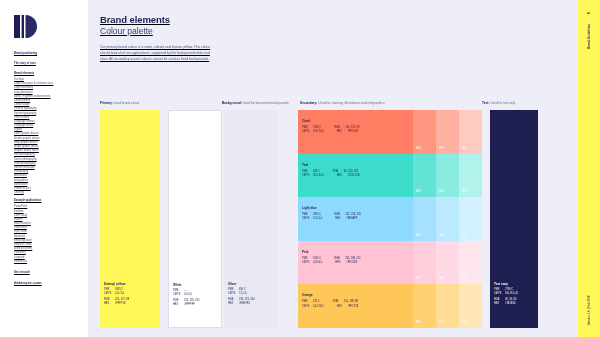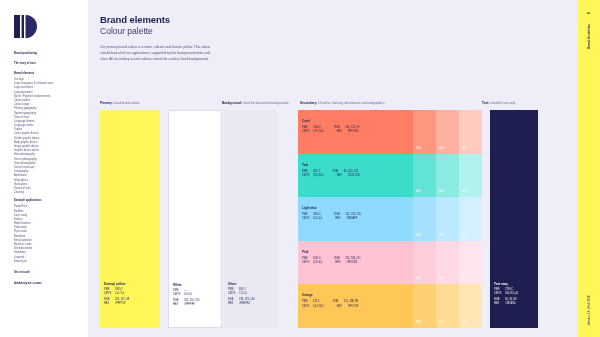--- a/index.html
+++ b/index.html
@@ -7,20 +7,21 @@
     width: 600px; height: 337px;
     font-family: "Liberation Sans", sans-serif;
     background: #ffffff;
     overflow: hidden;
   }
   #page {
     position: relative;
     width: 600px; height: 337px;
     background: #bef264;
     display: flex;
+    text-decoration: underline;
   }
 
   
   .sidebar {
     width: 88px; height: 337px;
     background: #ffffff;
     padding: 15px 0 0 14px;
     position: relative;
     flex: 0 0 88px;
   }

